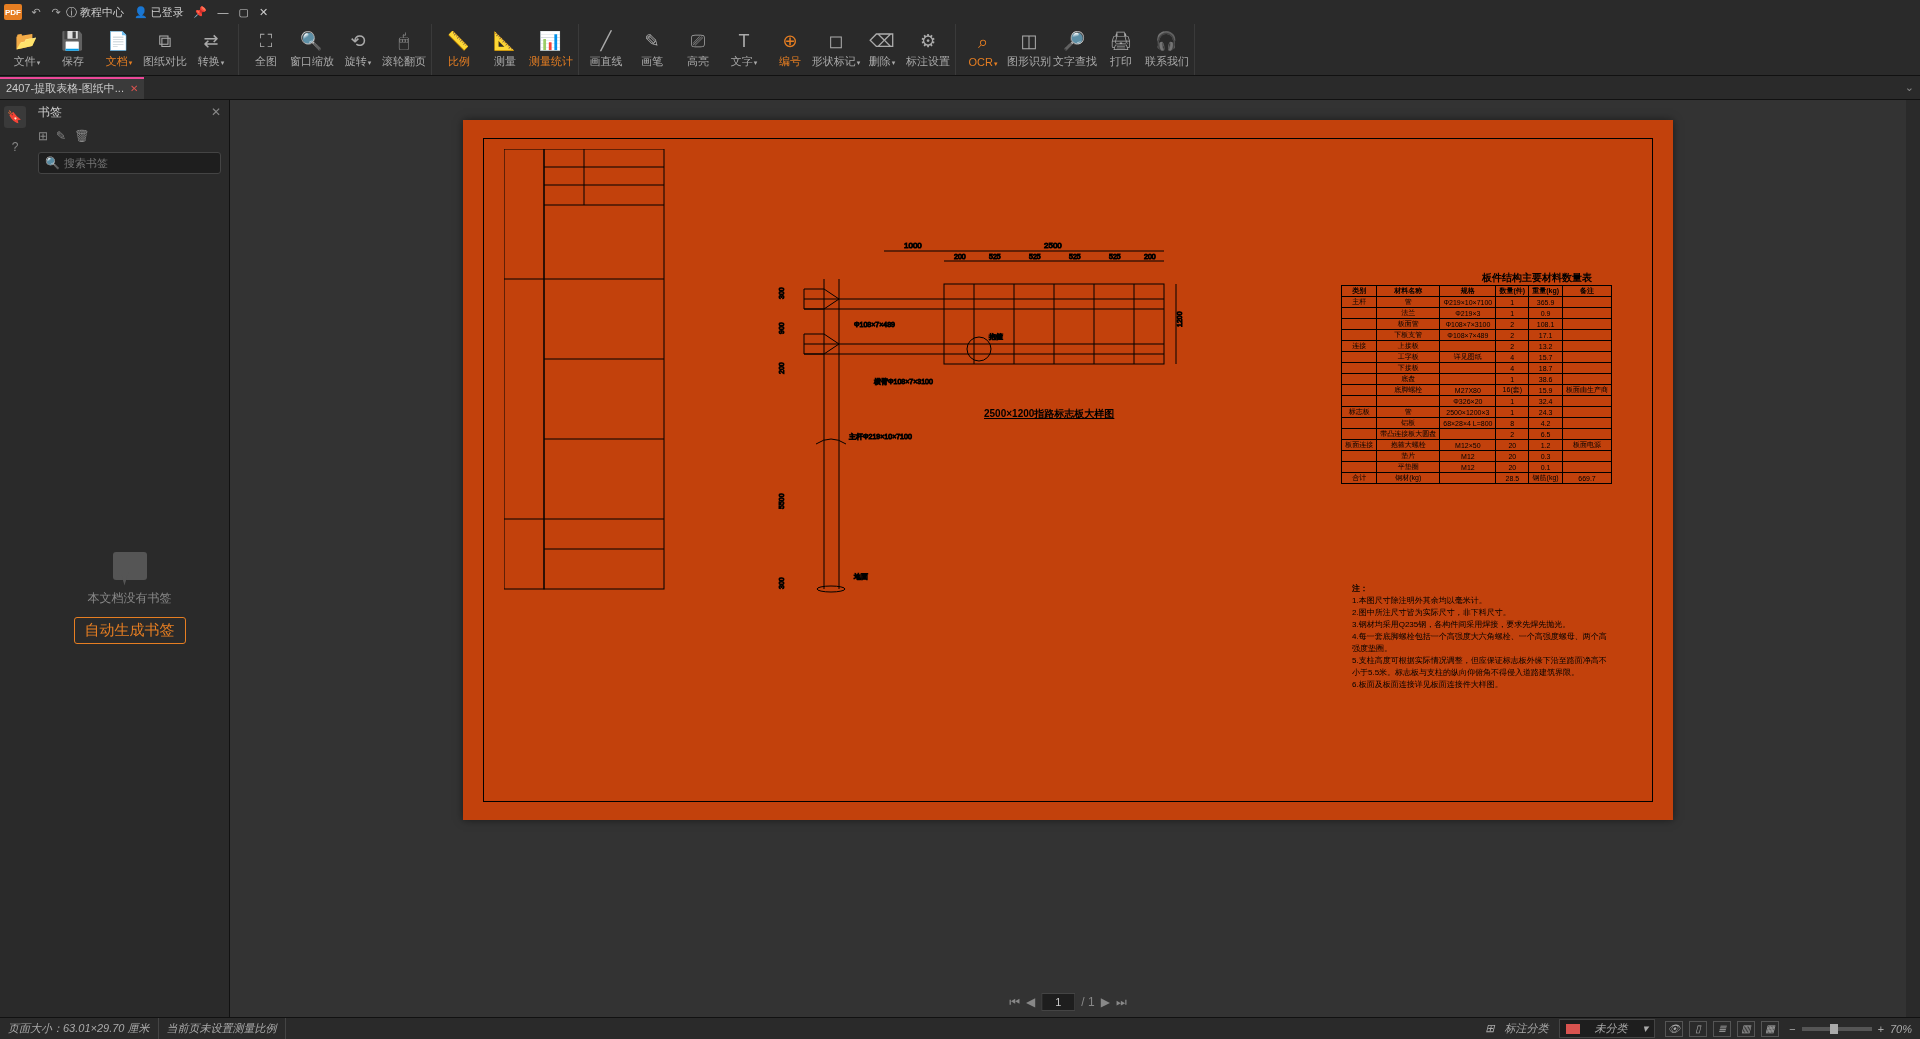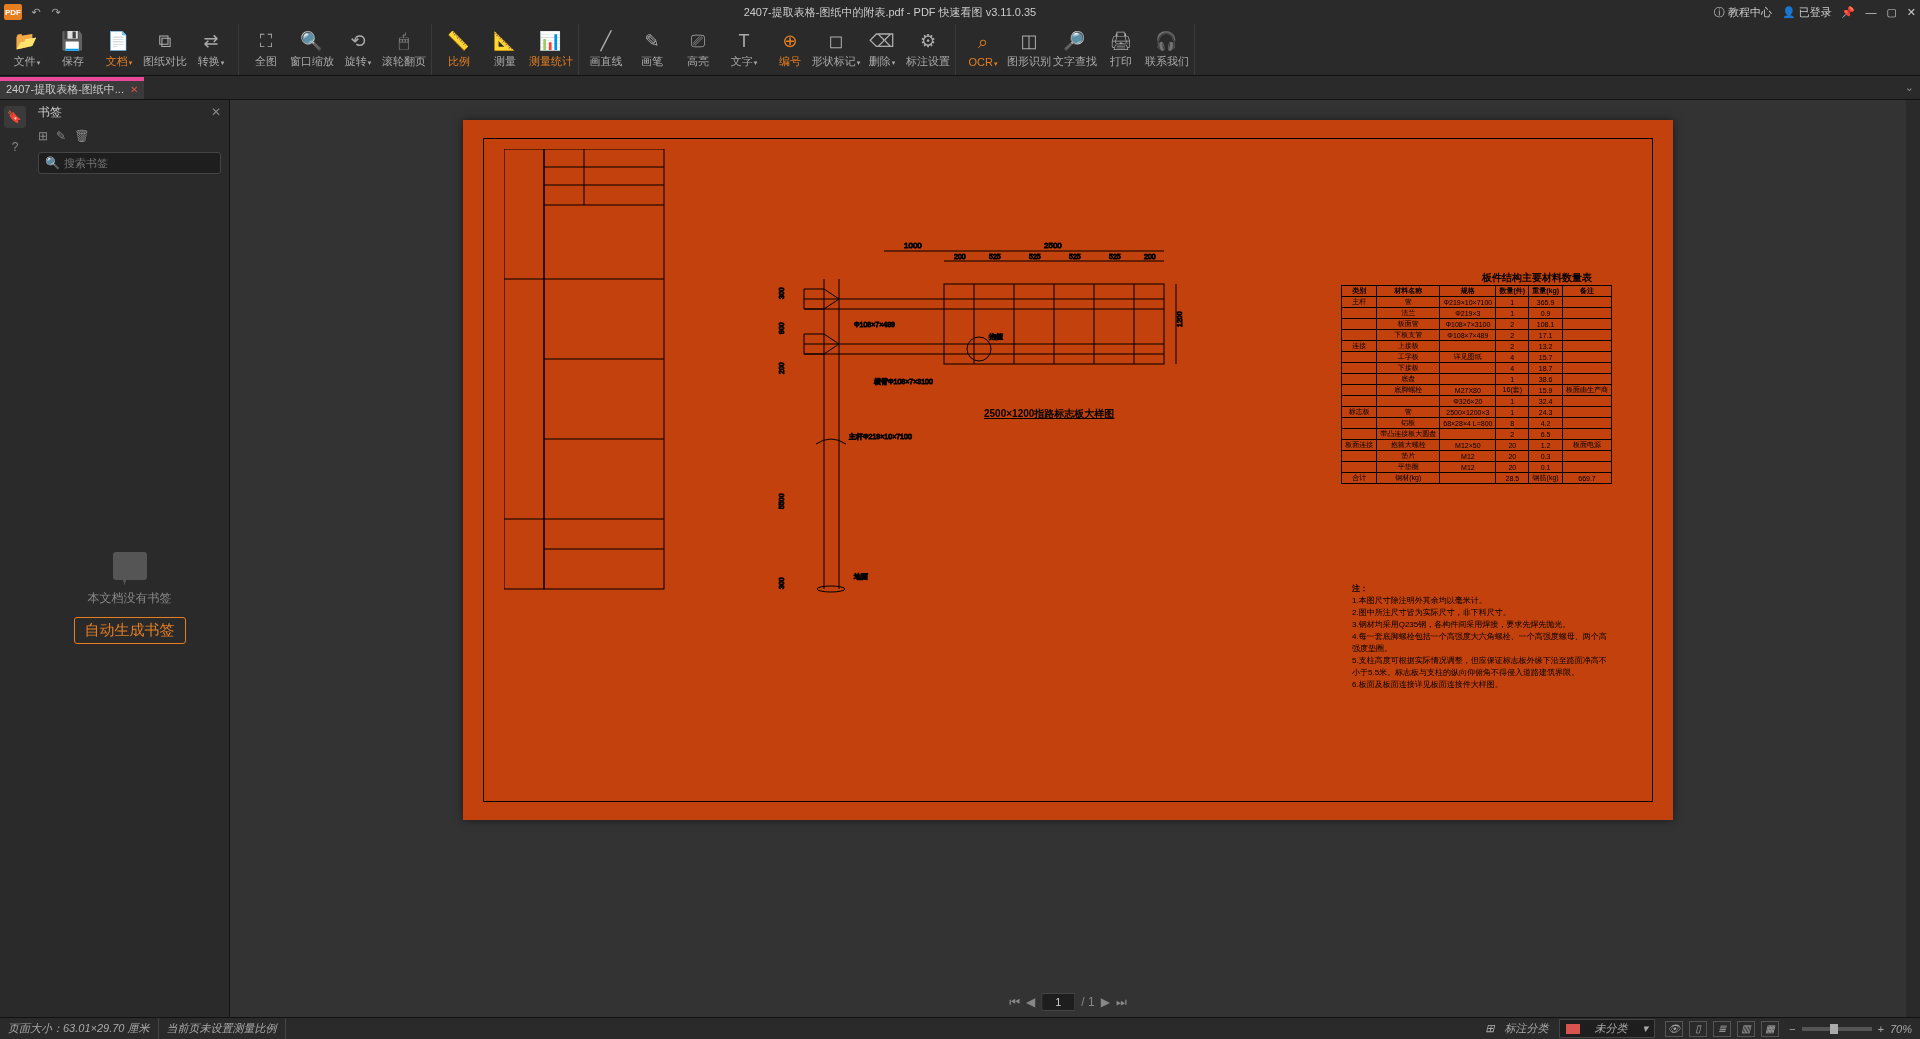--- a/index.html
+++ b/index.html
@@ -11,21 +11,21 @@
 .titlebar .right { display: flex; align-items: center; gap: 10px; }
 .titlebar .right span { cursor: pointer; }
 .toolbar { height: 52px; background: #2a2a2a; display: flex; border-bottom: 1px solid #111; }
 .tool-group { display: flex; border-right: 1px solid #3a3a3a; padding: 0 4px; }
 .tool-btn { width: 46px; display: flex; flex-direction: column; align-items: center; justify-content: center; cursor: pointer; color: #aaa; gap:2px; }
 .tool-btn.active { color: #e67e22; }
 .tool-btn .ico { width: 22px; height: 22px; display:flex;align-items:center;justify-content:center;font-size:18px; }
 .tool-btn .lbl { font-size: 11px; white-space: nowrap; }
 .tool-btn .dd { font-size: 7px; margin-left:1px; }
 .tabbar { height: 24px; background: #2a2a2a; display: flex; align-items: center; font-size: 11px; border-bottom:1px solid #111; }
-.tab { height: 22px; background: #3a3a3a; padding: 0 6px; display: flex; align-items: center; gap: 6px; border-top:4px solid #ec4899; }
+.tab { height: 22px; background: #3a3a3a; padding: 0 6px; display: flex; align-items: center; gap: 6px; border-top:2px solid #ec4899; }
 .tab .close { color: #d9534f; cursor:pointer; font-size:10px; }
 .tabbar .expand { margin-left:auto; margin-right:6px; color:#888;cursor:pointer; }
 .main { flex: 1; display: flex; min-height: 0; }
 .left-strip { width: 30px; background: #2a2a2a; display:flex; flex-direction:column; align-items:center; padding-top:6px; gap:8px; }
 .left-strip .strip-btn { width:22px;height:22px;display:flex;align-items:center;justify-content:center;color:#888;cursor:pointer;border-radius:3px; }
 .left-strip .strip-btn.active { background:#3a3a3a;color:#e67e22; }
 .sidebar { width: 200px; background: #2a2a2a; border-right:1px solid #111; display:flex; flex-direction:column; }
 .side-hdr { height:24px; display:flex; align-items:center; padding:0 8px; font-size:12px; color:#ccc; }
 .side-hdr .x { margin-left:auto; cursor:pointer; color:#888; }
 .side-tools { height:24px; display:flex; align-items:center; gap:8px; padding:0 8px; color:#888; }
@@ -61,21 +61,20 @@
 .zoom .track { width:70px; height:4px; background:#555; position:relative; }
 .zoom .track .thumb { position:absolute; left:40%; top:-3px; width:8px; height:10px; background:#aaa; }
 </style>
 </head>
 <body>
 
 <div class="titlebar">
   <div class="logo">PDF</div>
   <span class="icon-btn">↶</span>
   <span class="icon-btn">↷</span>
-  <span class="title">2407-提取表格-图纸中的附表.pdf - PDF 快速看图 v3.11.0.35</span>
   <div class="right">
     <span>ⓘ <span>教程中心</span></span>
     <span>👤 <span>已登录</span></span>
     <span>📌</span>
     <span>—</span>
     <span>▢</span>
     <span>✕</span>
   </div>
 </div>
 

